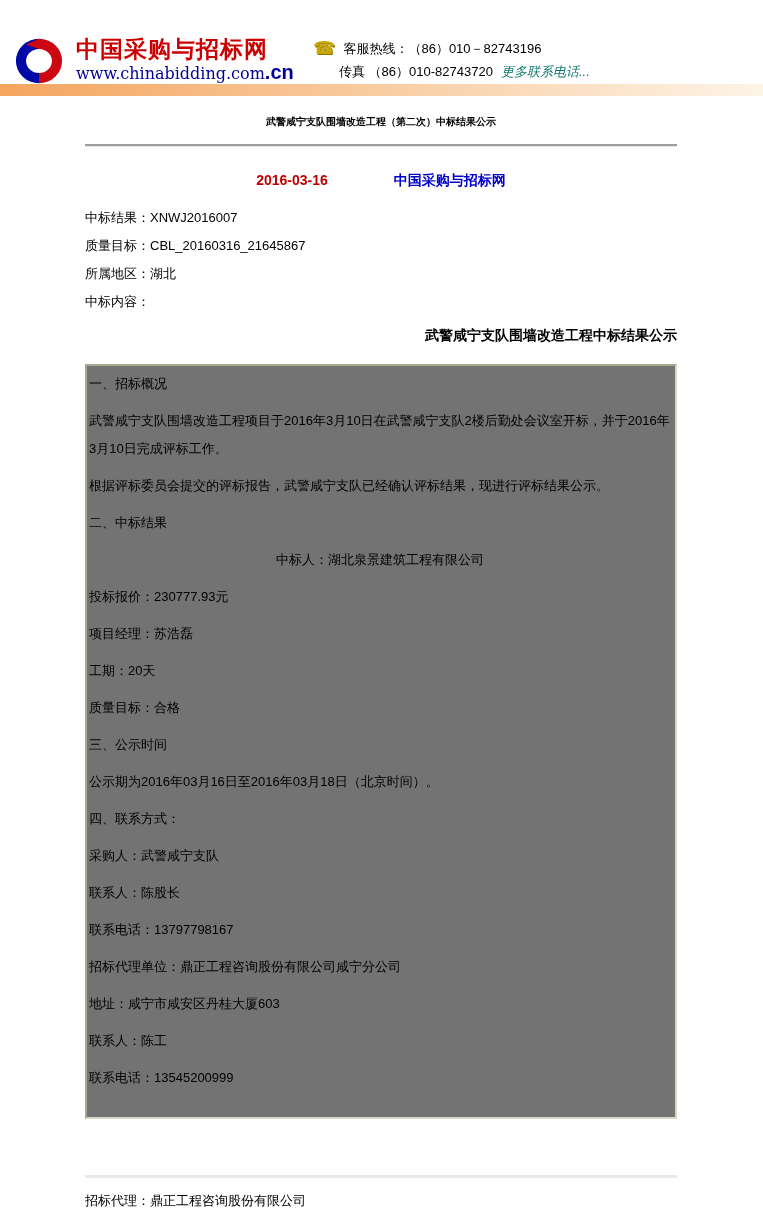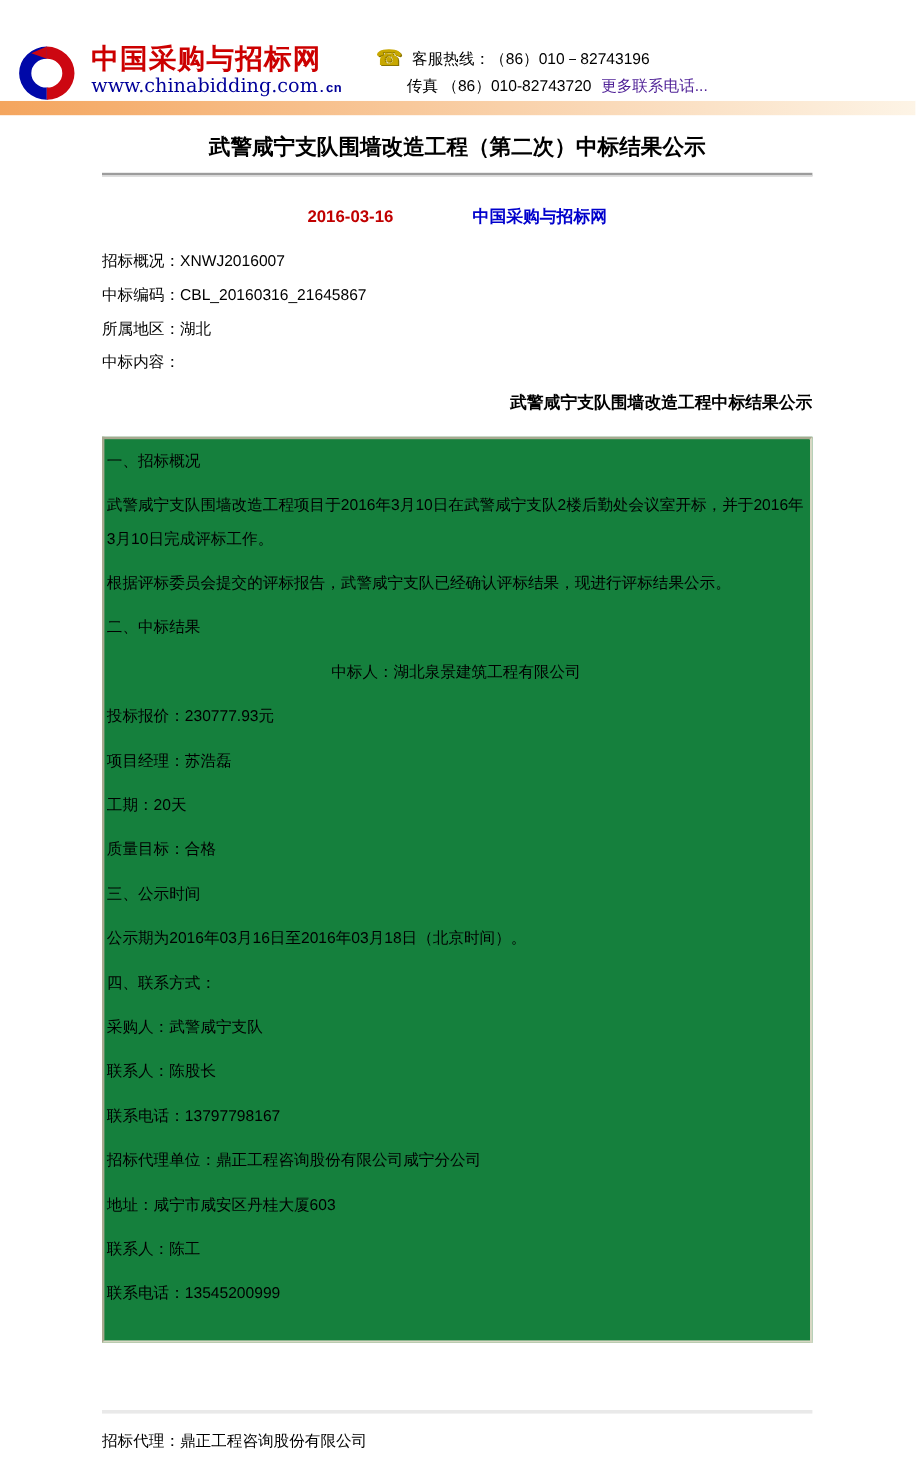--- a/index.html
+++ b/index.html
@@ -8,38 +8,38 @@
     font-family:"Liberation Sans","DejaVu Sans",sans-serif;
     -webkit-font-smoothing:none;
   }
   
   .header{position:relative;height:84px;background:#fff;}
   .logo{position:absolute;left:10px;top:37px;display:flex;align-items:flex-start;cursor:pointer;text-decoration:none;}
   .logo-icon{width:58px;height:48px;flex:0 0 auto;}
   .logo-text{margin-left:8px;}
   .logo-title{color:var(--brand_red,#cc0000);font-size:23px;font-weight:bold;letter-spacing:1px;line-height:25px;white-space:nowrap;}
   .logo-url{color:var(--brand_blue,#000099);font-family:"DejaVu Serif","Liberation Serif",serif;font-size:16px;line-height:20px;white-space:nowrap;}
-  .logo-url .cn{font-weight:bold;font-family:Liberation Mono, monospace;font-size:11px;}
+  .logo-url .cn{font-weight:bold;font-family:Liberation Sans, sans-serif;font-size:20px;}
   .contact{position:absolute;left:313px;top:37px;font-size:13px;line-height:23px;}
   .contact-row{display:flex;align-items:center;white-space:nowrap;}
   .phone-icon{font-size:18px;color:#c8a800;margin-right:8px;text-shadow:1px 1px 0 #8a7400;}
   .fax-row{padding-left:26px;justify-content:center;}
-  .more-link{color:#4c1d95;margin-left:8px;cursor:pointer;text-decoration:none;}
+  .more-link{color:#0f766e;margin-left:8px;cursor:pointer;text-decoration:none;font-style:italic;}
   .bar{height:12px;background:linear-gradient(to right,var(--bar_start,#f4a55e),var(--bar_end,#fdf4e6));}
   
   .main{width:592px;margin-left:85px;}
-  .article-title{text-align:center;font-weight:bold;font-size:18px;margin-top:17px;line-height:18px;}
+  .article-title{text-align:center;font-weight:bold;font-size:10px;margin-top:17px;line-height:18px;}
   .title-rule{height:2px;background:#9c9c9c;margin-top:13px;border-bottom:1px solid #e8e8e8;}
   .dateline{text-align:center;font-weight:bold;font-size:14px;margin-top:24px;line-height:18px;}
   .date{color:var(--date_red,#c00000);margin-right:66px;}
   .source{color:var(--source_blue,#0000cc);cursor:pointer;text-decoration:none;}
   .meta{margin-top:15px;}
   .meta p{margin:0;line-height:28px;font-size:13px;}
   .notice-title{text-align:right;font-weight:bold;font-size:14px;margin:9px 0 0;line-height:20px;}
-  .box{margin-top:19px;border:2px solid;border-color:#a8a890 #d8d8c4 #d8d8c4 #a8a890;padding:4px 4px 16px 2px;background:#15803d;}
+  .box{margin-top:19px;border:2px solid;border-color:#a8a890 #d8d8c4 #d8d8c4 #a8a890;padding:4px 4px 16px 2px;background:#737373;}
   .box p{margin:0 0 9px;line-height:28px;font-size:13px;min-height:28px;}
   .box p.center{text-align:center;}
   
   .footer{margin-top:56px;}
   .footer-rule{height:3px;background:#e9e9e9;}
   .footer-lines{padding:9px 0 8px;}
   .footer-lines p{margin:0;font-size:13px;line-height:28px;}
 </style>
 </head>
 <body>
@@ -74,22 +74,22 @@
 
 <div class="main">
   <div class="article-title">武警咸宁支队围墙改造工程（第二次）中标结果公示</div>
   <div class="title-rule"></div>
   <div class="dateline">
     <span class="date">2016-03-16</span><a class="source">中国采购与招标网</a>
   </div>
 
   <div class="meta">
 
-  <p>招标概况：XNWJ2016007</p>
-      <p>中标编码：CBL_20160316_21645867</p>
+  <p>中标结果：XNWJ2016007</p>
+      <p>质量目标：CBL_20160316_21645867</p>
       <p>所属地区：湖北</p>
       <p>中标内容：</p>
     </div>
 
   <div class="notice-title">武警咸宁支队围墙改造工程中标结果公示</div>
 
   <div class="box">
 
   <p>一、招标概况</p>
       <p>武警咸宁支队围墙改造工程项目于2016年3月10日在武警咸宁支队2楼后勤处会议室开标，并于2016年3月10日完成评标工作。</p>

